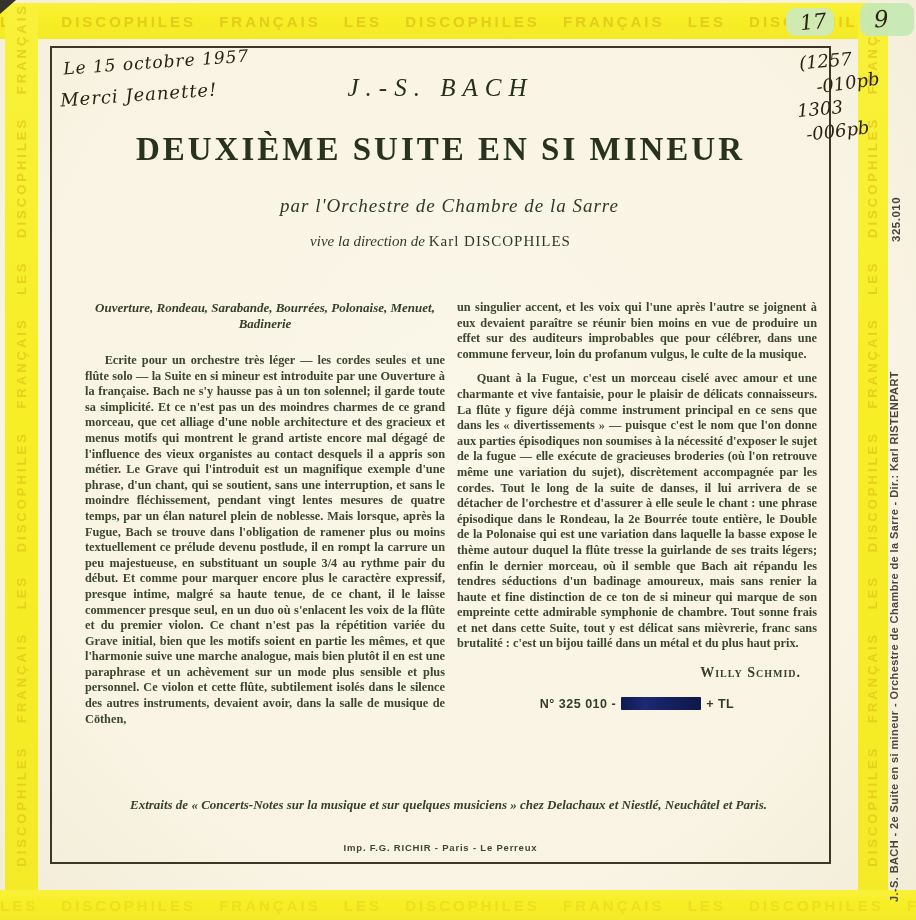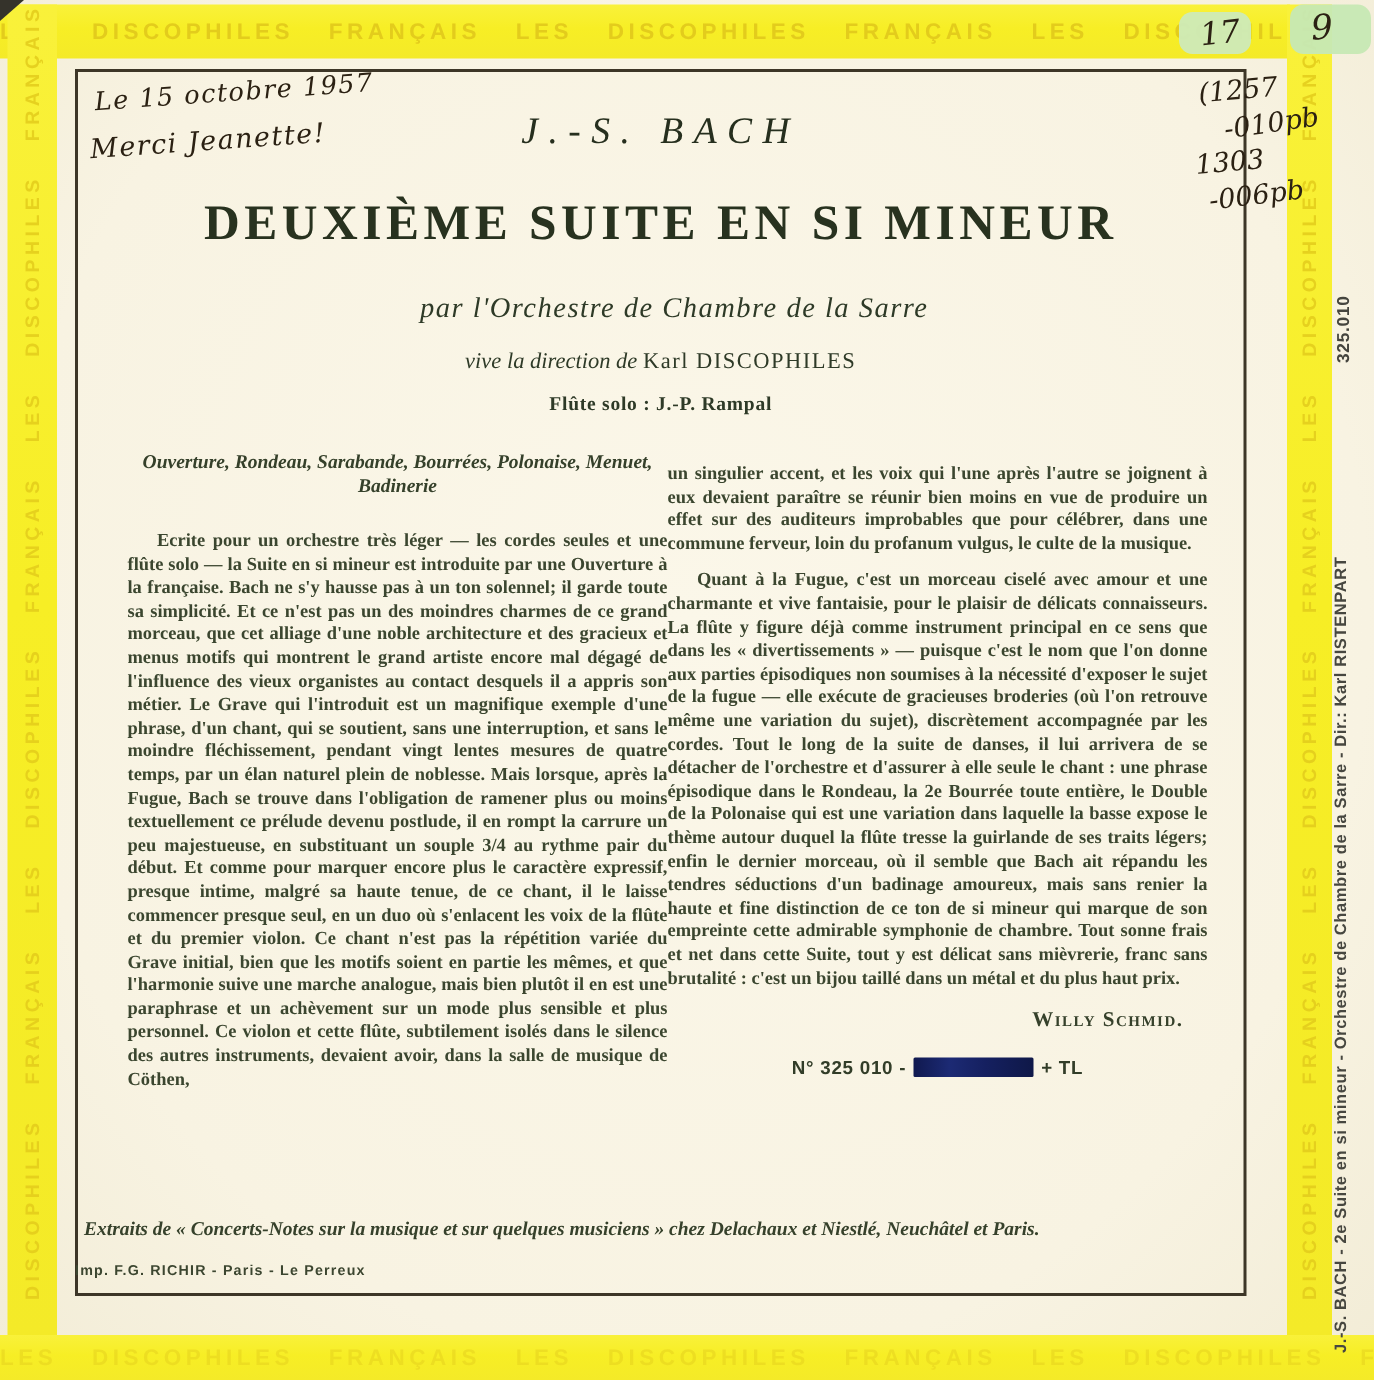--- a/index.html
+++ b/index.html
@@ -32,40 +32,40 @@
   .title-block{position:absolute;left:50px;top:74px;width:781px;text-align:center;color:#2b3423;}
   .composer{font-style:italic;font-size:25px;letter-spacing:7px;color:#262f1e;}
   .main-title{margin-top:29px;font-size:33px;letter-spacing:3px;color:#28321f;font-weight:bold;
     font-family:"Liberation Serif",serif;}
   .performer{margin-top:27px;font-style:italic;font-size:19px;letter-spacing:1px;color:#2e3a27;padding-left:18px;}
   .conductor{margin-top:16px;font-size:15px;color:#2e3a27;}
   .cond-prefix{font-style:italic;}
   .cond-name{letter-spacing:1px;}
   .soloist{margin-top:11px;font-size:13px;font-weight:bold;color:#2e3a27;letter-spacing:.5px;}
   
-  .columns{position:absolute;left:85px;top:300px;width:732px;display:flex;
-    color:#3b462f;align-items:center;}
+  .columns{position:absolute;left:85px;top:300px;width:732px;display:flex;gap:12px;
+    color:#3b462f;}
   .col{width:360px;}
   .movements{font-weight:bold;font-style:italic;font-size:13px;text-align:center;
     line-height:16px;margin-bottom:21px;color:#35402a;}
   .par{margin:0;font-weight:bold;font-size:12.3px;line-height:15.6px;text-align:justify;
     text-indent:1.6em;}
   .par.no-indent{text-indent:0;}
   .par + .par{margin-top:9px;}
   .signature{margin-top:13px;padding-right:16px;text-align:right;font-weight:bold;
     font-variant:small-caps;font-size:14px;letter-spacing:1px;color:#36412b;}
   .catalog-line{margin-top:16px;text-align:center;font-family:"Liberation Sans",sans-serif;
     font-weight:bold;font-size:12.5px;letter-spacing:.5px;color:#323d28;}
   .redaction{display:inline-block;width:80px;height:13px;margin:0 5px;vertical-align:-2px;
     background:linear-gradient(90deg,#10194f 0%,#1c2a74 30%,#152060 60%,#0f1848 100%);
     border-radius:1px;}
   
-  .credits{position:absolute;left:56px;top:797px;width:761px;
-    font-weight:bold;font-style:italic;font-size:13px;color:#36412b;margin-top:14px;}
-  .printer{position:absolute;left:50px;top:842px;width:781px;
+  .credits{position:absolute;left:68px;top:797px;width:761px;text-align:center;
+    font-weight:bold;font-style:italic;font-size:13px;color:#36412b;}
+  .printer{position:absolute;left:50px;top:842px;width:781px;text-align:center;
     font-family:"Liberation Sans",sans-serif;font-weight:bold;font-size:9.5px;
     letter-spacing:.8px;color:#3c4630;}
   
   .hw{position:absolute;font-family:"DejaVu Serif",serif;font-style:italic;color:#2b2113;}
   .hw-date{left:63px;top:52px;font-size:17px;transform:rotate(-4deg);letter-spacing:1px;}
   .hw-thanks{left:60px;top:84px;font-size:18px;transform:rotate(-4deg);letter-spacing:1px;}
   .hw-n17{left:800px;top:10px;font-size:21px;transform:rotate(-6deg);}
   .hw-n9{left:874px;top:6px;font-size:23px;transform:rotate(-4deg);}
   .hw-c1{left:799px;top:50px;font-size:18px;transform:rotate(-5deg);}
   .hw-c2{left:816px;top:72px;font-size:18px;transform:rotate(-8deg);}
@@ -117,21 +117,20 @@
   <div class="hw hw-c4">-006pb</div>
 
   <div class="title-block">
     <div class="composer">J.-S.  BACH</div>
     <div class="main-title">DEUXIÈME  SUITE  EN  SI  MINEUR</div>
     <div class="performer">par l'Orchestre de Chambre de la Sarre</div>
     <div class="conductor">
       <span class="cond-prefix">vive la direction de</span>
       <span class="cond-name">Karl DISCOPHILES</span>
     </div>
-    <div class="soloist">Flûte solo : J.-P. Rampal</div>
   </div>
 
   <div class="columns">
     <div class="col">
       <div class="movements">Ouverture, Rondeau, Sarabande, Bourrées, Polonaise, Menuet, Badinerie</div>
       <p class="par">Ecrite pour un orchestre très léger — les cordes seules et une flûte solo — la Suite en si mineur est introduite par une Ouverture à la française. Bach ne s'y hausse pas à un ton solennel; il garde toute sa simplicité. Et ce n'est pas un des moindres charmes de ce grand morceau, que cet alliage d'une noble architecture et des gracieux et menus motifs qui montrent le grand artiste encore mal dégagé de l'influence des vieux organistes au contact desquels il a appris son métier. Le Grave qui l'introduit est un magnifique exemple d'une phrase, d'un chant, qui se soutient, sans une interruption, et sans le moindre fléchissement, pendant vingt lentes mesures de quatre temps, par un élan naturel plein de noblesse. Mais lorsque, après la Fugue, Bach se trouve dans l'obligation de ramener plus ou moins textuellement ce prélude devenu postlude, il en rompt la carrure un peu majestueuse, en substituant un souple 3/4 au rythme pair du début. Et comme pour marquer encore plus le caractère expressif, presque intime, malgré sa haute tenue, de ce chant, il le laisse commencer presque seul, en un duo où s'enlacent les voix de la flûte et du premier violon. Ce chant n'est pas la répétition variée du Grave initial, bien que les motifs soient en partie les mêmes, et que l'harmonie suive une marche analogue, mais bien plutôt il en est une paraphrase et un achèvement sur un mode plus sensible et plus personnel. Ce violon et cette flûte, subtilement isolés dans le silence des autres instruments, devaient avoir, dans la salle de musique de Cöthen,</p>
     </div>
     <div class="col">
       <p class="par no-indent">un singulier accent, et les voix qui l'une après l'autre se joignent à eux devaient paraître se réunir bien moins en vue de produire un effet sur des auditeurs improbables que pour célébrer, dans une commune ferveur, loin du profanum vulgus, le culte de la musique.</p>
       <p class="par">Quant à la Fugue, c'est un morceau ciselé avec amour et une charmante et vive fantaisie, pour le plaisir de délicats connaisseurs. La flûte y figure déjà comme instrument principal en ce sens que dans les « divertissements » — puisque c'est le nom que l'on donne aux parties épisodiques non soumises à la nécessité d'exposer le sujet de la fugue — elle exécute de gracieuses broderies (où l'on retrouve même une variation du sujet), discrètement accompagnée par les cordes. Tout le long de la suite de danses, il lui arrivera de se détacher de l'orchestre et d'assurer à elle seule le chant : une phrase épisodique dans le Rondeau, la 2e Bourrée toute entière, le Double de la Polonaise qui est une variation dans laquelle la basse expose le thème autour duquel la flûte tresse la guirlande de ses traits légers; enfin le dernier morceau, où il semble que Bach ait répandu les tendres séductions d'un badinage amoureux, mais sans renier la haute et fine distinction de ce ton de si mineur qui marque de son empreinte cette admirable symphonie de chambre. Tout sonne frais et net dans cette Suite, tout y est délicat sans mièvrerie, franc sans brutalité : c'est un bijou taillé dans un métal et du plus haut prix.</p>

